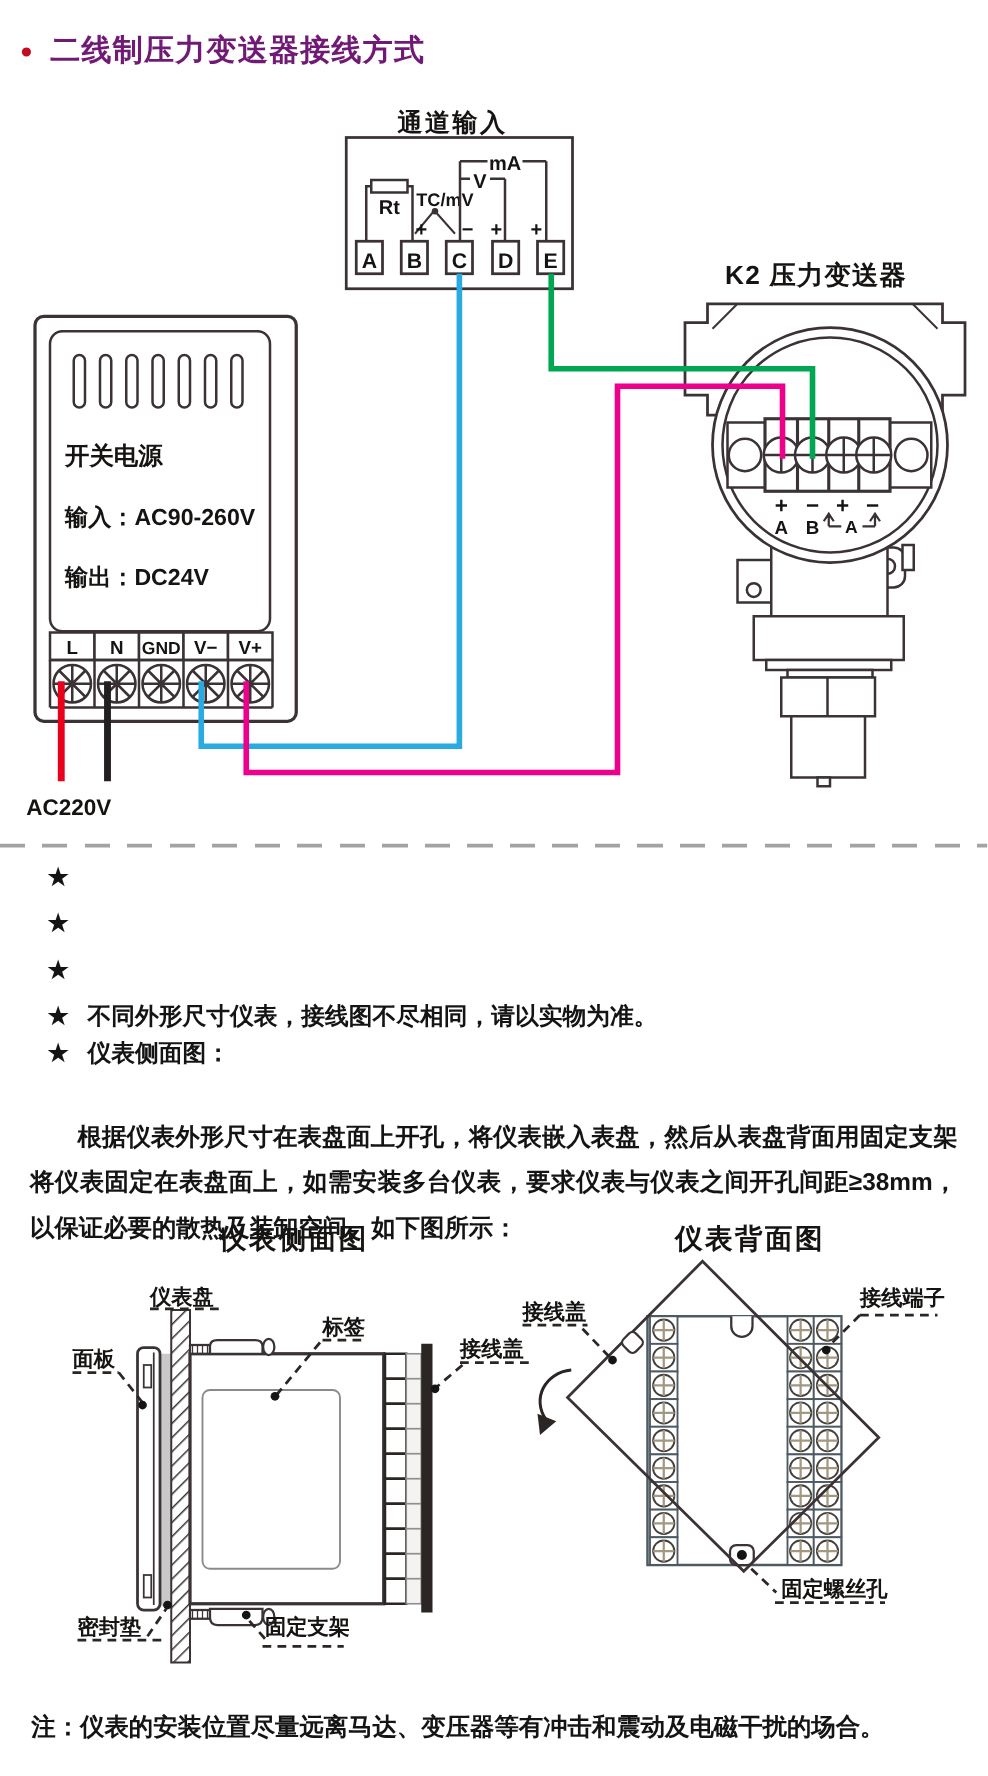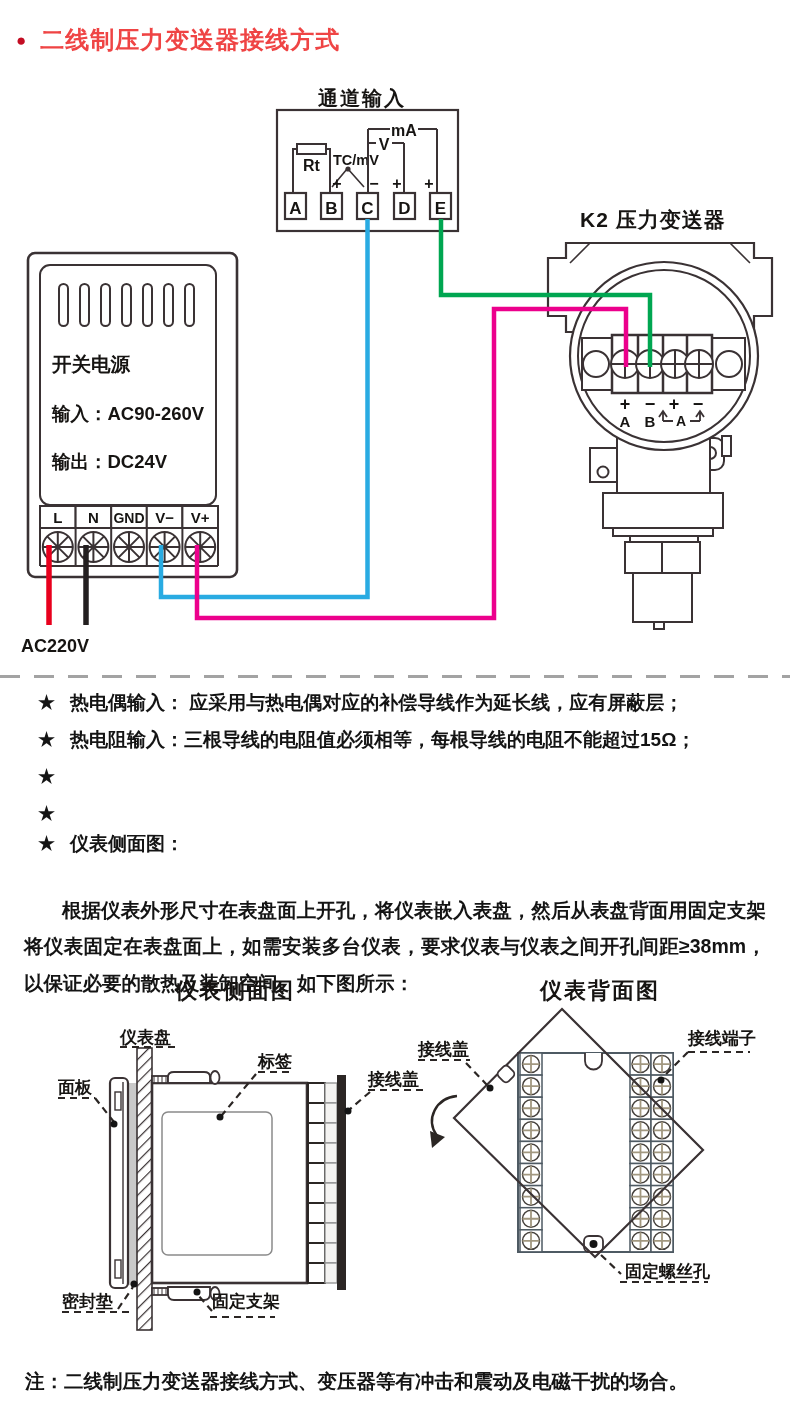--- a/index.html
+++ b/index.html
@@ -1,20 +1,20 @@
 <!DOCTYPE html>
 <html><head>
 <meta charset="utf-8">
 <style>
   html,body{margin:0;padding:0;background:#fff;}
   .page{position:relative;width:790px;height:1421px;background:#fff;overflow:hidden;
         font-family:"Liberation Sans",sans-serif;color:#141414;}
   .hdr{position:absolute;top:24px;left:16px;display:flex;align-items:center;gap:14px;}
   .hdr .dot{color:#c30d23;font-size:17px;line-height:1;}
-  .hdr h1{margin:0;font-size:24px;font-weight:700;letter-spacing:1px;color:#ef4444;}
+  .hdr h1{margin:0;font-size:24px;font-weight:700;letter-spacing:1px;color:#701a75;}
   svg text{font-family:"Liberation Sans",sans-serif;font-weight:700;fill:#161412;}
   .sep{position:absolute;top:675px;left:0;width:790px;height:3px;
        background:repeating-linear-gradient(90deg,#a3a3a3 0 20px,transparent 20px 34px);}
   .bullets{position:absolute;top:692px;left:38px;width:724px;list-style:none;margin:0;padding:0;}
   .bullets li{display:flex;gap:15px;font-size:19px;line-height:22px;font-weight:700;margin-bottom:15px;}
   .bullets li.tight{margin-bottom:8px;}
   .bullets .star{font-size:19px;}
   .para{position:absolute;top:872px;left:24px;width:742px;font-size:19.5px;line-height:36.5px;
         font-weight:700;text-indent:38px;text-align:justify;}
   .note{position:absolute;top:1348px;left:25px;width:745px;font-size:19.5px;font-weight:700;}
@@ -190,31 +190,30 @@
     <path d="M161,545 V597 H367.5 V219" fill="none" stroke-width="4.5" stroke="#29abe2"></path>
     <path d="M197,545 V618 H494 V309 H626 V367" fill="none" stroke-width="4.5" stroke="#ec008c"></path>
     <path d="M441,219 V295 H650 V367" fill="none" stroke-width="4.5" stroke="#00a651"></path>
   </svg>
 
   <div class="sep"></div>
 
   <ul class="bullets">
     <li>
         <span class="star">★</span>
-        <span>热电偶输入： 应采用与热电偶对应的补偿导线作为延长线，应有屏蔽层；</span>
       </li>
     <li>
         <span class="star">★</span>
-        <span>热电阻输入：三根导线的电阻值必须相等，每根导线的电阻不能超过15Ω；</span>
       </li>
     <li>
         <span class="star">★</span>
       </li>
     <li class="tight">
         <span class="star">★</span>
+        <span>不同外形尺寸仪表，接线图不尽相同，请以实物为准。</span>
       </li>
     <li>
         <span class="star">★</span>
         <span>仪表侧面图：</span>
       </li>
   </ul>
 
   <p class="para">根据仪表外形尺寸在表盘面上开孔，将仪表嵌入表盘，然后从表盘背面用固定支架将仪表固定在表盘面上，如需安装多台仪表，要求仪表与仪表之间开孔间距≥38mm，以保证必要的散热及装卸空间。如下图所示：</p>
 
   <svg class="abs" style="top:970px" width="790" height="370" viewBox="0 0 790 370">
@@ -417,14 +416,14 @@
       <g fill="#141414">
         <circle cx="490" cy="118" r="3.5"></circle>
           <circle cx="661" cy="110" r="3.5"></circle>
       </g>
       <text x="418" y="85" font-size="17">接线盖</text>
       <text x="688" y="74" font-size="17">接线端子</text>
       <text x="625" y="307" font-size="17">固定螺丝孔</text>
     </g>
   </svg>
 
-  <p class="note">注：二线制压力变送器接线方式、变压器等有冲击和震动及电磁干扰的场合。</p>
+  <p class="note">注：仪表的安装位置尽量远离马达、变压器等有冲击和震动及电磁干扰的场合。</p>
 </div>
 
 </body></html>

